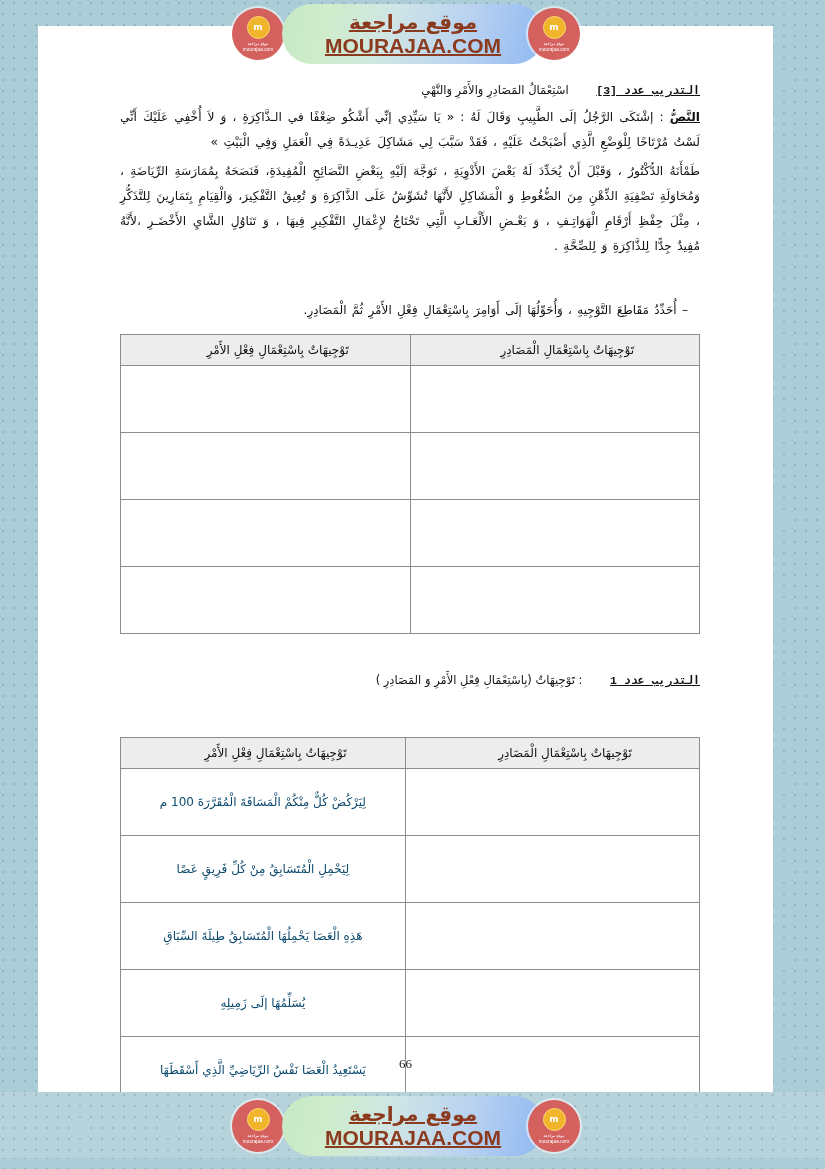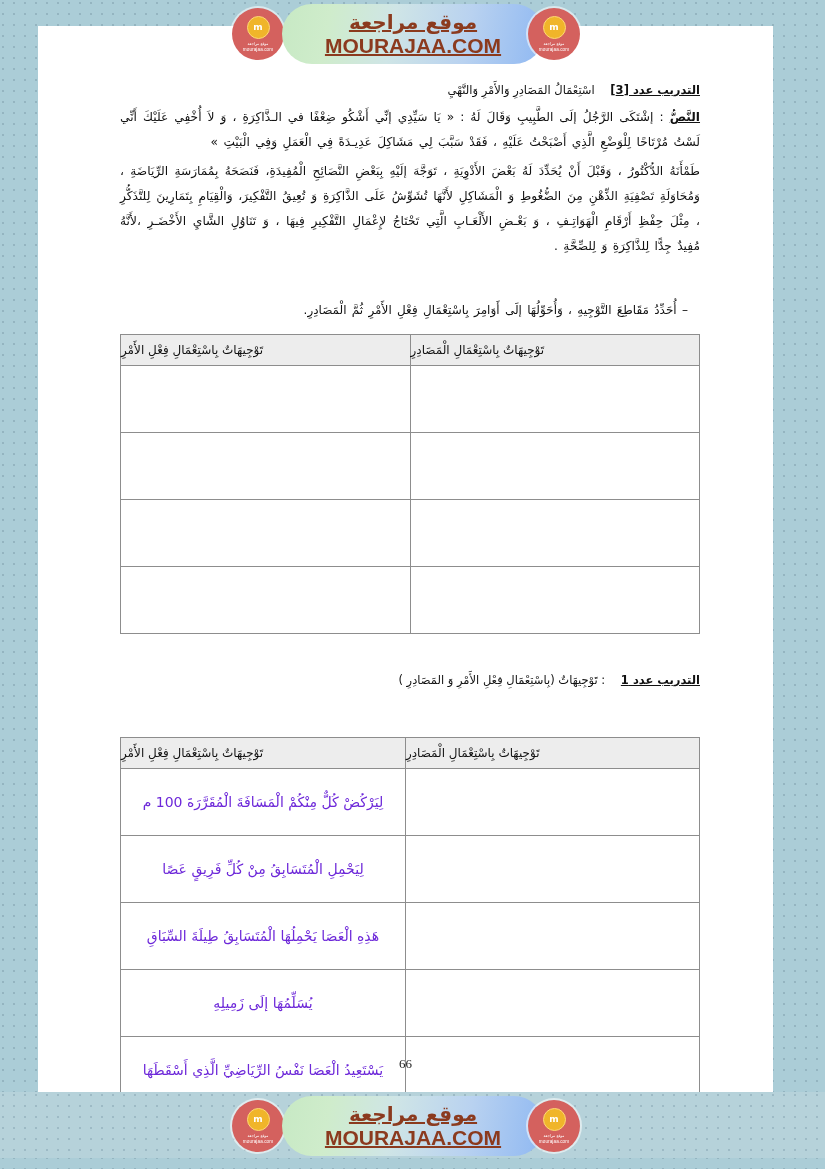--- a/index.html
+++ b/index.html
@@ -149,21 +149,22 @@
     font-size: 11.5px;
     color: #111;
     margin: 0 0 6px 0;
     line-height: 1.5;
     text-align: right;
   }
   .ex-head .num {
     font-weight: bold;
     text-decoration: underline;
     text-decoration-thickness: 1px;
-    margin-left: 12px;
+    margin-left: 24px;
+    font-family: Liberation Mono, monospace;
   }
   .ex-head .sub { font-weight: normal; }
 
   .para {
     font-family: "DejaVu Sans", sans-serif;
     font-size: 12.2px;
     color: #121212;
     line-height: 2.05;
     margin: 4px 0 2px 0;
     text-align: justify;
@@ -196,31 +197,32 @@
   }
   table.grid td, table.grid th {
     border: 1px solid #8d8d8d;
     padding: 0;
     vertical-align: middle;
   }
   table.grid th {
     background: #ededed;
     font-weight: normal;
     height: 30px;
-    text-align: left;
+    text-align: center;
     font-family: "DejaVu Sans", sans-serif;
     font-size: 12px;
     color: #111;
+    padding-left: 25px;
   }
   table.grid td {
     height: 26px;
     text-align: center;
     font-family: "DejaVu Sans", sans-serif;
-    font-size: 14px;
-    color: #6d28d9;
+    font-size: 12px;
+    color: #0c4a6e;
     padding: 20px 6px;
   }
   table.grid td.blank { }
   .spacer-md { height: 26px; }
   .spacer-lg { height: 38px; }
 
   #page-number {
     position: absolute;
     left: 0; right: 0;
     top: 1030px;

